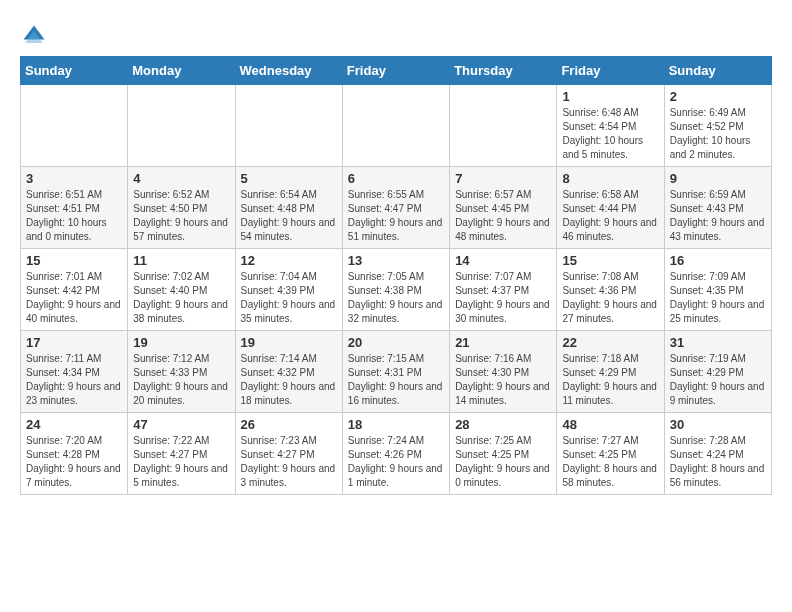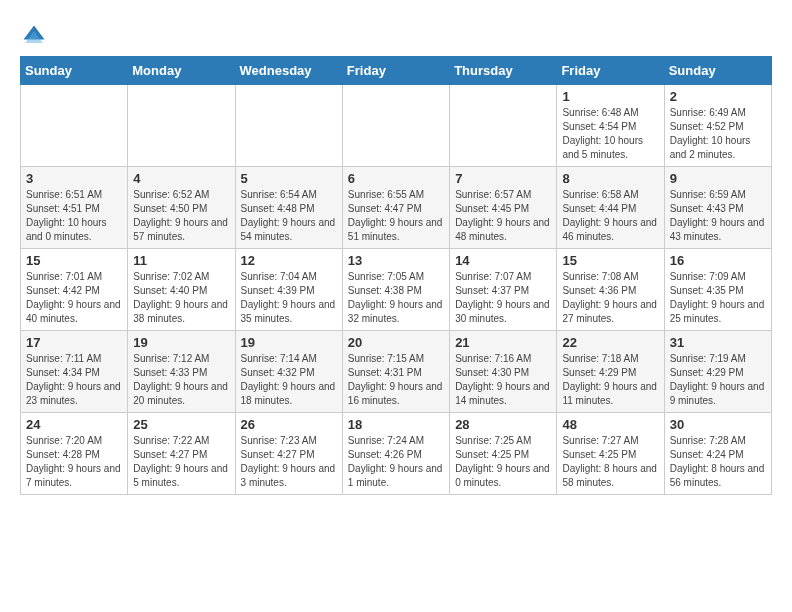--- a/index.html
+++ b/index.html
@@ -237,21 +237,21 @@
             <span class="day-number">31</span>
             <div class="day-info">Sunrise: 7:19 AM<br>Sunset: 4:29 PM<br>Daylight: 9 hours and 9 minutes.</div>
           </td>
         </tr>
         <tr>
           <td>
             <span class="day-number">24</span>
             <div class="day-info">Sunrise: 7:20 AM<br>Sunset: 4:28 PM<br>Daylight: 9 hours and 7 minutes.</div>
           </td>
           <td>
-            <span class="day-number">25</span>
+            <span class="day-number">47</span>
             <div class="day-info">Sunrise: 7:22 AM<br>Sunset: 4:27 PM<br>Daylight: 9 hours and 5 minutes.</div>
           </td>
           <td>
             <span class="day-number">26</span>
             <div class="day-info">Sunrise: 7:23 AM<br>Sunset: 4:27 PM<br>Daylight: 9 hours and 3 minutes.</div>
           </td>
           <td>
             <span class="day-number">18</span>
             <div class="day-info">Sunrise: 7:24 AM<br>Sunset: 4:26 PM<br>Daylight: 9 hours and 1 minute.</div>
           </td>

